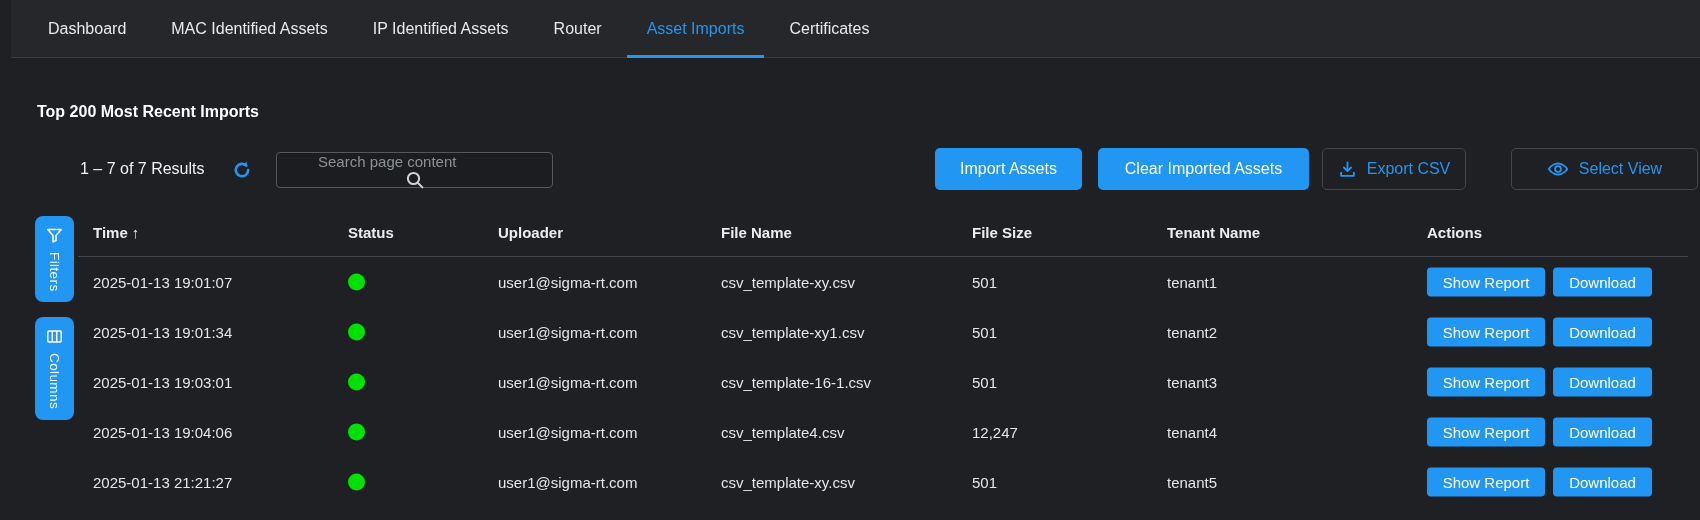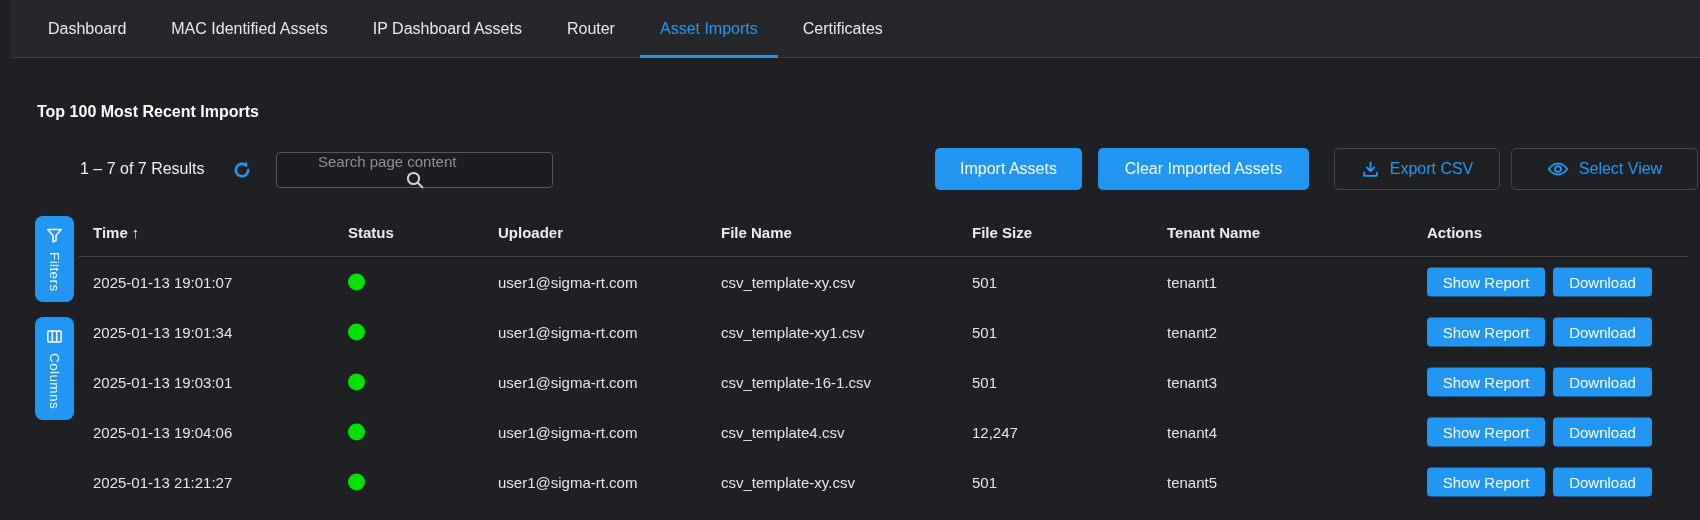--- a/index.html
+++ b/index.html
@@ -52,21 +52,21 @@
   .search-glyph{width:34px;display:flex;align-items:center;justify-content:center;cursor:pointer;}
   .btn{
     position:absolute;top:148px;height:42px;border-radius:5px;
     display:flex;align-items:center;justify-content:center;gap:10px;
     font-size:16px;cursor:pointer;box-sizing:border-box;white-space:nowrap;
   }
   .btn.filled{background:#2196f3;color:#ffffff;border:none;}
   .btn.outline{background:transparent;color:#2196f3;border:1px solid #42454a;}
   .btn-import{left:935px;width:147px;}
   .btn-clear{left:1098px;width:211px;}
-  .btn-export{left:1322px;width:166px;margin-left:12px;}
+  .btn-export{left:1322px;width:144px;}
   .btn-select{left:1511px;width:187px;}
   
   .side-tab{
     position:absolute;left:35px;width:39px;background:#2196f3;border-radius:8px;
     display:flex;flex-direction:column;align-items:center;
     padding-top:10px;box-sizing:border-box;gap:7px;cursor:pointer;
   }
   .side-tab-filters{top:216px;height:86px;}
   .side-tab-columns{top:317px;height:103px;}
   .vtext{
@@ -104,28 +104,28 @@
 </style>
 </head>
 <body>
 
 <div class="app">
 
   <div class="navbar">
     <div class="nav-tabs">
       <div class="tab">Dashboard</div>
       <div class="tab">MAC Identified Assets</div>
-      <div class="tab">IP Dashboard Assets</div>
+      <div class="tab">IP Identified Assets</div>
       <div class="tab">Router</div>
       <div class="tab active">Asset Imports</div>
       <div class="tab">Certificates</div>
     </div>
   </div>
 
-  <div class="page-title">Top 100 Most Recent Imports</div>
+  <div class="page-title">Top 200 Most Recent Imports</div>
 
   <div class="results">1 – 7 of 7 Results</div>
 
   <div class="refresh-btn">
     <span>
       <svg width="20" height="20" viewBox="0 0 20 20">
         <path d="M16.2 10a6.2 6.2 0 1 1-1.9-4.45" fill="none" stroke="#2196f3" stroke-width="2.6" stroke-linecap="round"></path>
         <path d="M14.6 1.6 L15 6.4 L10.4 5.4 Z" fill="#2196f3"></path>
       </svg>
     </span>

